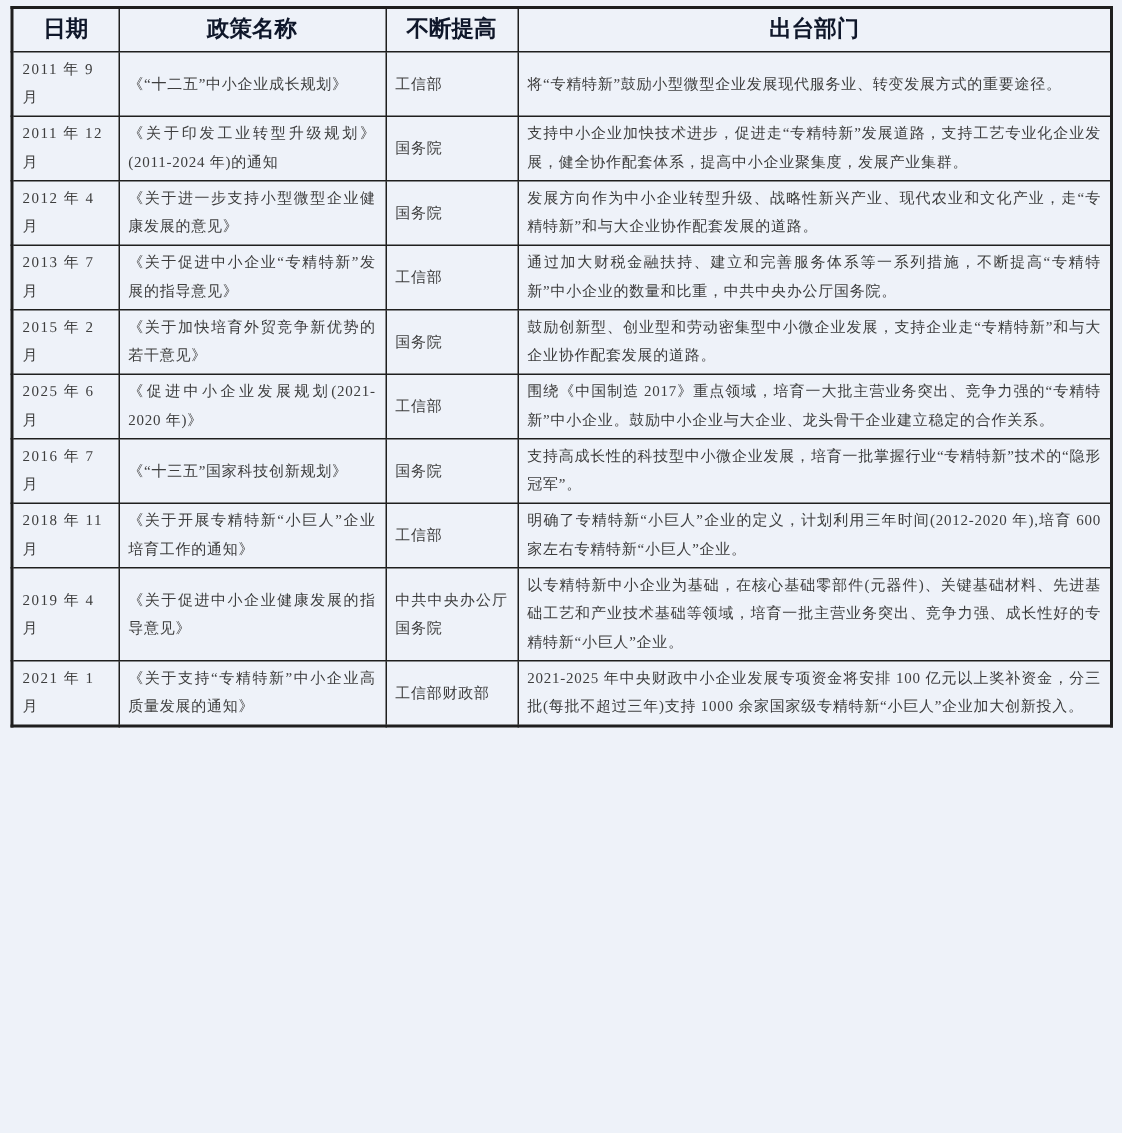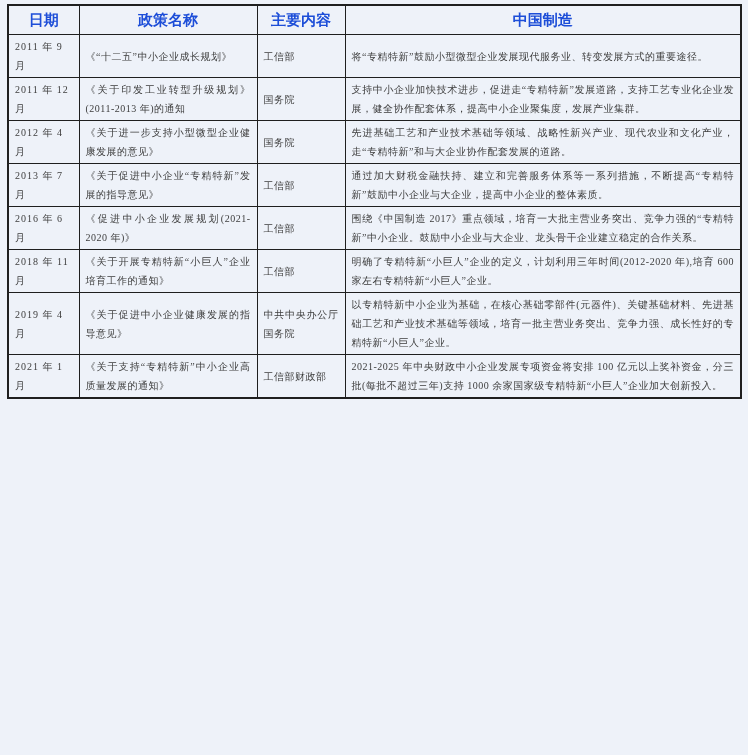--- a/index.html
+++ b/index.html
@@ -27,21 +27,21 @@
   table.policy-table td {
     border: 1px solid #1f1f1f;
     box-sizing: border-box;
   }
   table.policy-table th {
     font-size: 15px;
     font-weight: bold;
     text-align: center;
     padding: 4px 2px;
     line-height: 20px;
-    color: #1d4ed8;
+    color: #0f172a;
   }
   table.policy-table td {
     font-size: 10px;
     line-height: 19px;
     padding: 2px 6px;
     vertical-align: middle;
   }
   td.col-date {
     text-align: left;
     padding-left: 6px;
@@ -63,61 +63,73 @@
     <colgroup>
       <col style="width:71px">
       <col style="width:178px">
       <col style="width:88px">
       <col style="width:396px">
     </colgroup>
     <thead>
       <tr>
         <th>日期</th>
         <th>政策名称</th>
-        <th>主要内容</th>
-        <th>中国制造</th>
+        <th>不断提高</th>
+        <th>出台部门</th>
       </tr>
     </thead>
     <tbody id="table-body">
   <tr>
     <td class="col-date">2011 年 9 月</td>
     <td class="col-name">《“十二五”中小企业成长规划》</td>
     <td class="col-dept">工信部</td>
     <td class="col-content">将“专精特新”鼓励小型微型企业发展现代服务业、转变发展方式的重要途径。</td>
   </tr>
 
   <tr>
     <td class="col-date">2011 年 12 月</td>
-    <td class="col-name">《关于印发工业转型升级规划》(2011-2013 年)的通知</td>
+    <td class="col-name">《关于印发工业转型升级规划》(2011-2024 年)的通知</td>
     <td class="col-dept">国务院</td>
     <td class="col-content">支持中小企业加快技术进步，促进走“专精特新”发展道路，支持工艺专业化企业发展，健全协作配套体系，提高中小企业聚集度，发展产业集群。</td>
   </tr>
 
   <tr>
     <td class="col-date">2012 年 4 月</td>
     <td class="col-name">《关于进一步支持小型微型企业健康发展的意见》</td>
     <td class="col-dept">国务院</td>
-    <td class="col-content">先进基础工艺和产业技术基础等领域、战略性新兴产业、现代农业和文化产业，走“专精特新”和与大企业协作配套发展的道路。</td>
+    <td class="col-content">发展方向作为中小企业转型升级、战略性新兴产业、现代农业和文化产业，走“专精特新”和与大企业协作配套发展的道路。</td>
   </tr>
 
   <tr>
     <td class="col-date">2013 年 7 月</td>
     <td class="col-name">《关于促进中小企业“专精特新”发展的指导意见》</td>
     <td class="col-dept">工信部</td>
-    <td class="col-content">通过加大财税金融扶持、建立和完善服务体系等一系列措施，不断提高“专精特新”鼓励中小企业与大企业，提高中小企业的整体素质。</td>
+    <td class="col-content">通过加大财税金融扶持、建立和完善服务体系等一系列措施，不断提高“专精特新”中小企业的数量和比重，中共中央办公厅国务院。</td>
   </tr>
 
+  <tr>
+    <td class="col-date">2015 年 2 月</td>
+    <td class="col-name">《关于加快培育外贸竞争新优势的若干意见》</td>
+    <td class="col-dept">国务院</td>
+    <td class="col-content">鼓励创新型、创业型和劳动密集型中小微企业发展，支持企业走“专精特新”和与大企业协作配套发展的道路。</td>
+  </tr>
 
   <tr>
-    <td class="col-date">2016 年 6 月</td>
+    <td class="col-date">2025 年 6 月</td>
     <td class="col-name">《促进中小企业发展规划(2021-2020 年)》</td>
     <td class="col-dept">工信部</td>
     <td class="col-content">围绕《中国制造 2017》重点领域，培育一大批主营业务突出、竞争力强的“专精特新”中小企业。鼓励中小企业与大企业、龙头骨干企业建立稳定的合作关系。</td>
   </tr>
 
+  <tr>
+    <td class="col-date">2016 年 7 月</td>
+    <td class="col-name">《“十三五”国家科技创新规划》</td>
+    <td class="col-dept">国务院</td>
+    <td class="col-content">支持高成长性的科技型中小微企业发展，培育一批掌握行业“专精特新”技术的“隐形冠军”。</td>
+  </tr>
 
   <tr>
     <td class="col-date">2018 年 11 月</td>
     <td class="col-name">《关于开展专精特新“小巨人”企业培育工作的通知》</td>
     <td class="col-dept">工信部</td>
     <td class="col-content">明确了专精特新“小巨人”企业的定义，计划利用三年时间(2012-2020 年),培育 600 家左右专精特新“小巨人”企业。</td>
   </tr>
 
   <tr>
     <td class="col-date">2019 年 4 月</td>

